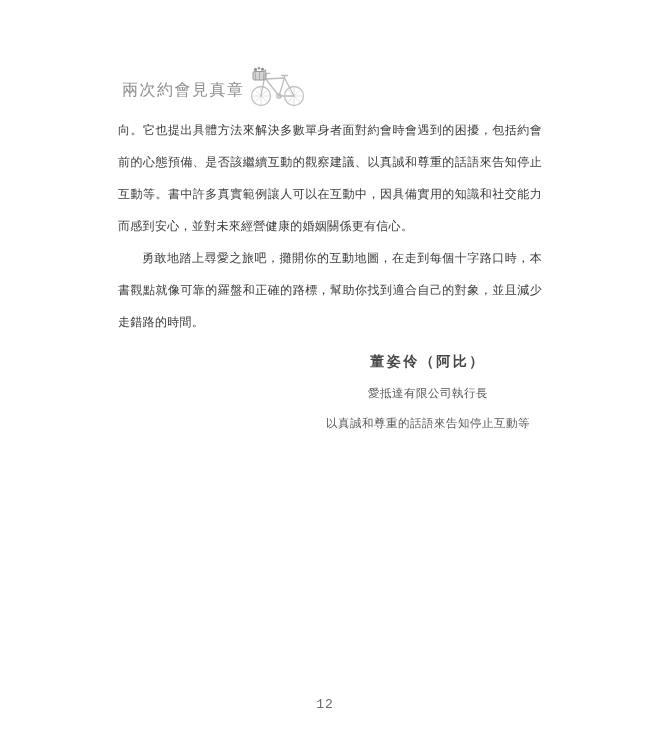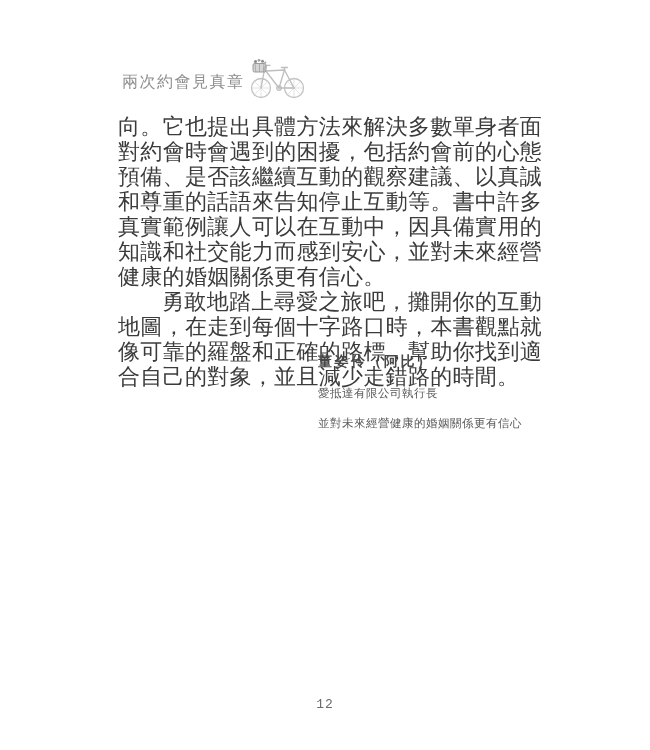--- a/index.html
+++ b/index.html
@@ -9,21 +9,21 @@
     background: #ffffff;
     position: relative;
     overflow: hidden;
     font-family: "Liberation Serif", "DejaVu Serif", serif;
   }
 
   
   .running-head {
     position: absolute;
     left: 122px;
-    top: 58px;
+    top: 66px;
     display: flex;
     align-items: flex-end;
   }
   .running-head-title {
     font-size: 16px;
     color: #8f8f8f;
     letter-spacing: 1.5px;
     padding-bottom: 7px;
   }
   .bicycle-wrap {
@@ -31,36 +31,36 @@
     height: 42px;
     margin-left: 3px;
   }
 
   
   .body-text {
     position: absolute;
     left: 118px;
     top: 114px;
     width: 424px;
-    font-size: 22px;
-    line-height: 25px;
+    font-size: 12px;
+    line-height: 32px;
     color: #3b3b3b;
     text-align: justify;
     text-justify: inter-character;
     letter-spacing: 0.3px;
   }
   .body-text p { margin: 0; }
   .body-text p.indent { text-indent: 2em; }
 
   
   .attribution {
     position: absolute;
-    right: 128px;
+    right: 120px;
     top: 353px;
-    text-align: left;
+    text-align: center;
   }
   .attr-name {
     font-size: 14px;
     font-weight: bold;
     letter-spacing: 2.5px;
     color: #474747;
     margin-bottom: 4px;
   }
   .attr-title {
     font-size: 11.5px;
@@ -125,16 +125,16 @@
 </div>
 
 <main class="body-text">
   <p>向。它也提出具體方法來解決多數單身者面對約會時會遇到的困擾，包括約會前的心態預備、是否該繼續互動的觀察建議、以真誠和尊重的話語來告知停止互動等。書中許多真實範例讓人可以在互動中，因具備實用的知識和社交能力而感到安心，並對未來經營健康的婚姻關係更有信心。</p>
   <p class="indent">勇敢地踏上尋愛之旅吧，攤開你的互動地圖，在走到每個十字路口時，本書觀點就像可靠的羅盤和正確的路標，幫助你找到適合自己的對象，並且減少走錯路的時間。</p>
 </main>
 
 <div class="attribution">
   <div class="attr-name">董姿伶（阿比）</div>
   <div class="attr-title">愛抵達有限公司執行長</div>
-  <div class="attr-title">並對未來經營健康的婚姻關係更有信心</div>
+  <div class="attr-title">以真誠和尊重的話語來告知停止互動等</div>
 </div>
 
 <div class="page-number">12</div>
 
 </body></html>

